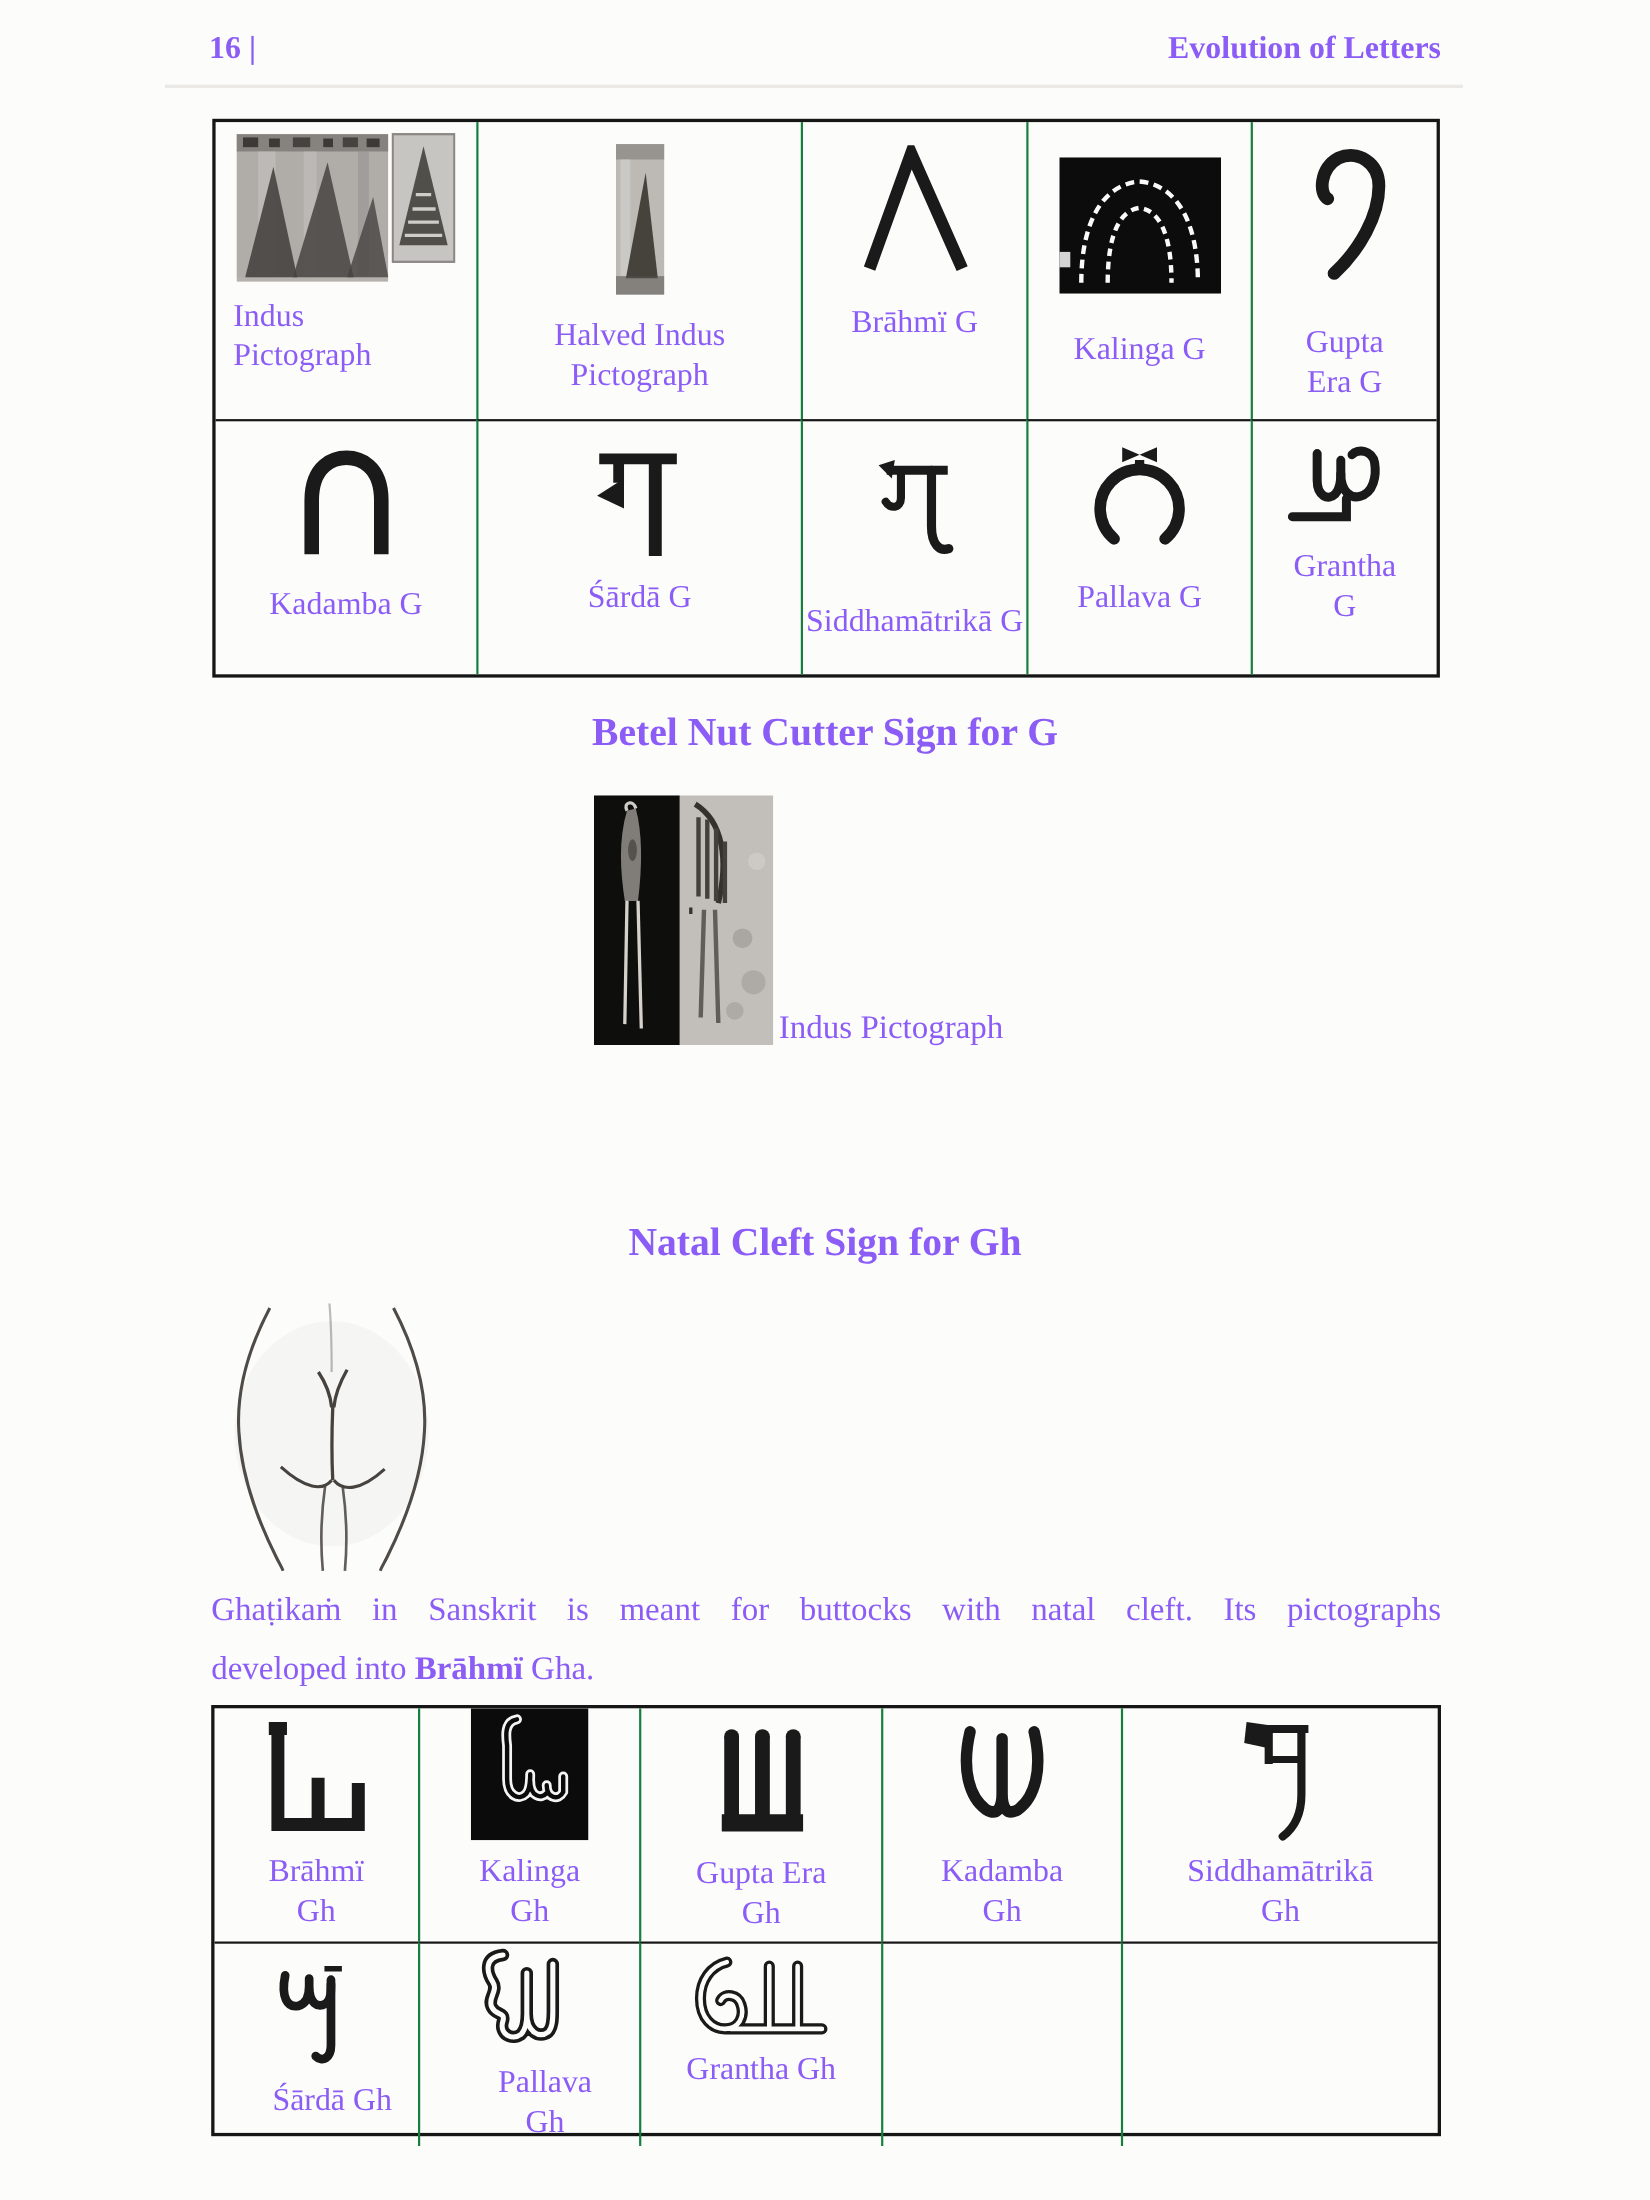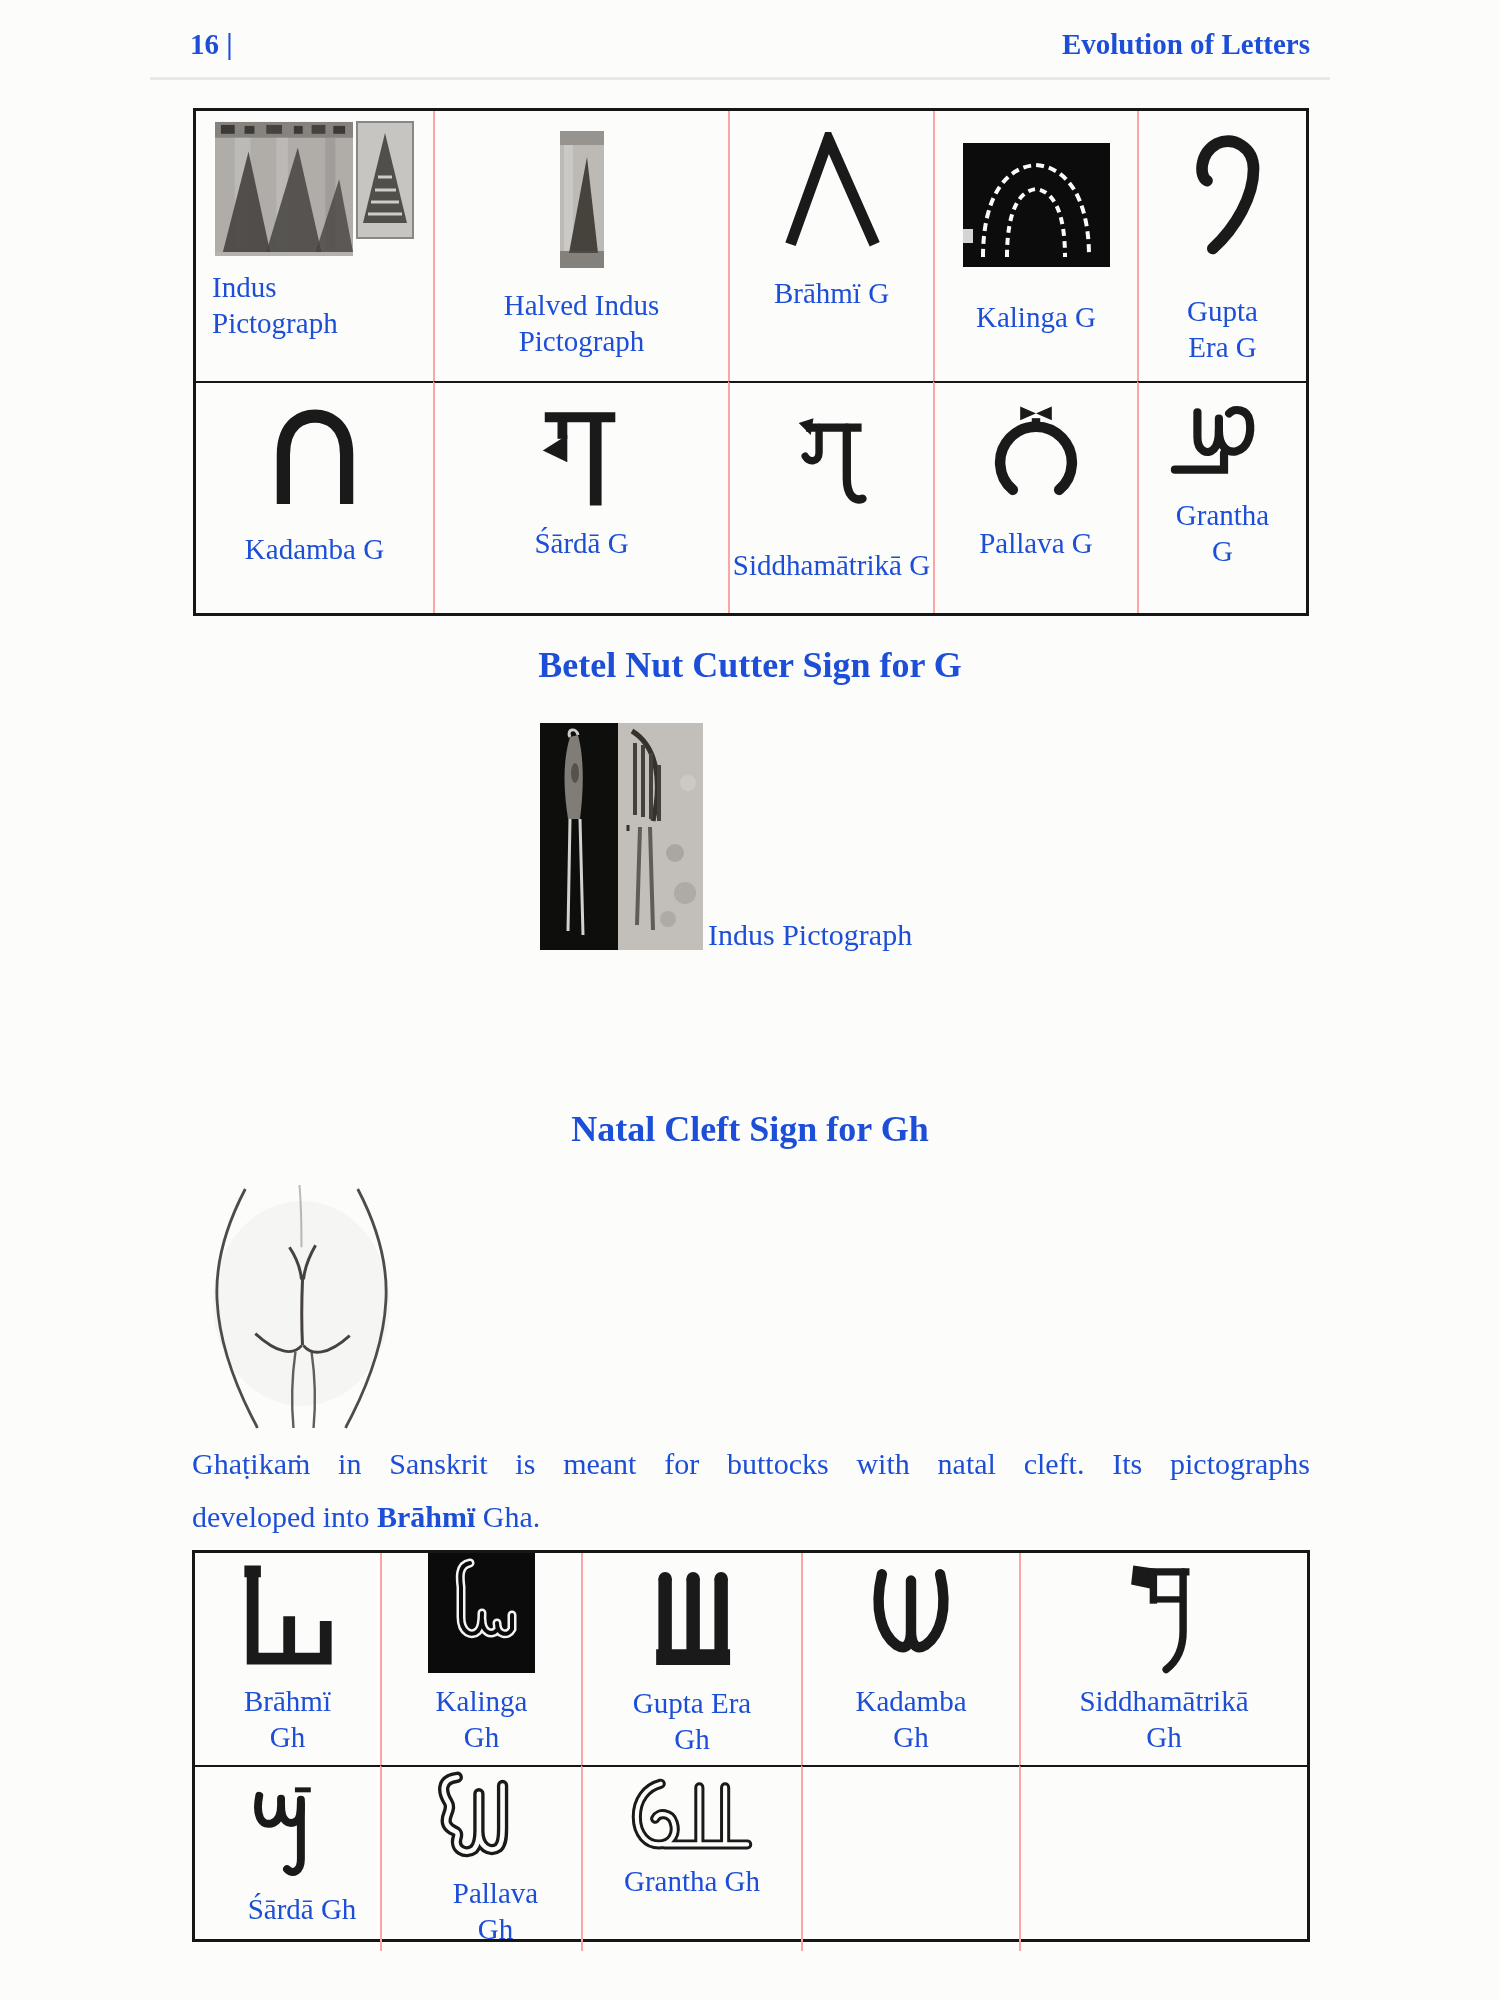--- a/index.html
+++ b/index.html
@@ -1,32 +1,32 @@
 <!DOCTYPE html>
 <html><head>
 <meta charset="utf-8">
 <style>
   html,body{margin:0;padding:0;background:#e9e7e3;}
   .page{
     position:relative;width:1500px;height:2000px;background:#fcfcfb;
-    font-family:"Liberation Serif","DejaVu Serif",serif;color:#1d4ed8;
+    font-family:"Liberation Serif","DejaVu Serif",serif;color:#8b5cf6;
     overflow:hidden;margin:0 auto;text-decoration:underline;
   }
   .abs{position:absolute;}
   
   .pg-num{left:190px;top:28px;font-size:29px;font-weight:bold;}
   .hdr-title{left:190px;top:28px;width:1120px;text-align:right;font-size:29px;font-weight:bold;}
   .scan-line{left:150px;top:77px;width:1180px;height:3px;background:#dcd9d4;opacity:.55;}
   
   .ltable{border:3px solid #161616;display:grid;box-sizing:border-box;background:#fcfcfb;}
   .t-g{left:193px;top:108px;width:1116px;height:508px;
        grid-template-columns:237px 295px 205px 204px 1fr;grid-template-rows:270px 1fr;}
   .t-gh{left:192px;top:1550px;width:1118px;height:392px;
        grid-template-columns:185px 201px 220px 218px 1fr;grid-template-rows:212px 1fr;}
-  .cell{border-left:2px solid #fca5a5;border-top:2px solid #161616;display:flex;flex-direction:column;box-sizing:border-box;}
+  .cell{border-left:2px solid #15803d;border-top:2px solid #161616;display:flex;flex-direction:column;box-sizing:border-box;}
   .cell:nth-child(5n+1){border-left:none;}
   .cell:nth-child(-n+5){border-top:none;}
   .glyph-area{flex:1;display:flex;align-items:center;justify-content:center;gap:3px;min-height:0;}
   .cell-label{font-size:29px;line-height:36px;text-align:center;white-space:pre-line;}
   .lbl-left{text-align:left;padding-left:16px;}
   
   .sec-head{left:190px;width:1120px;text-align:center;font-size:36px;font-weight:bold;}
   .para{left:192px;width:1118px;font-size:30px;}
   .pline{display:block;}
   .pjust{text-align:justify;text-align-last:justify;}

